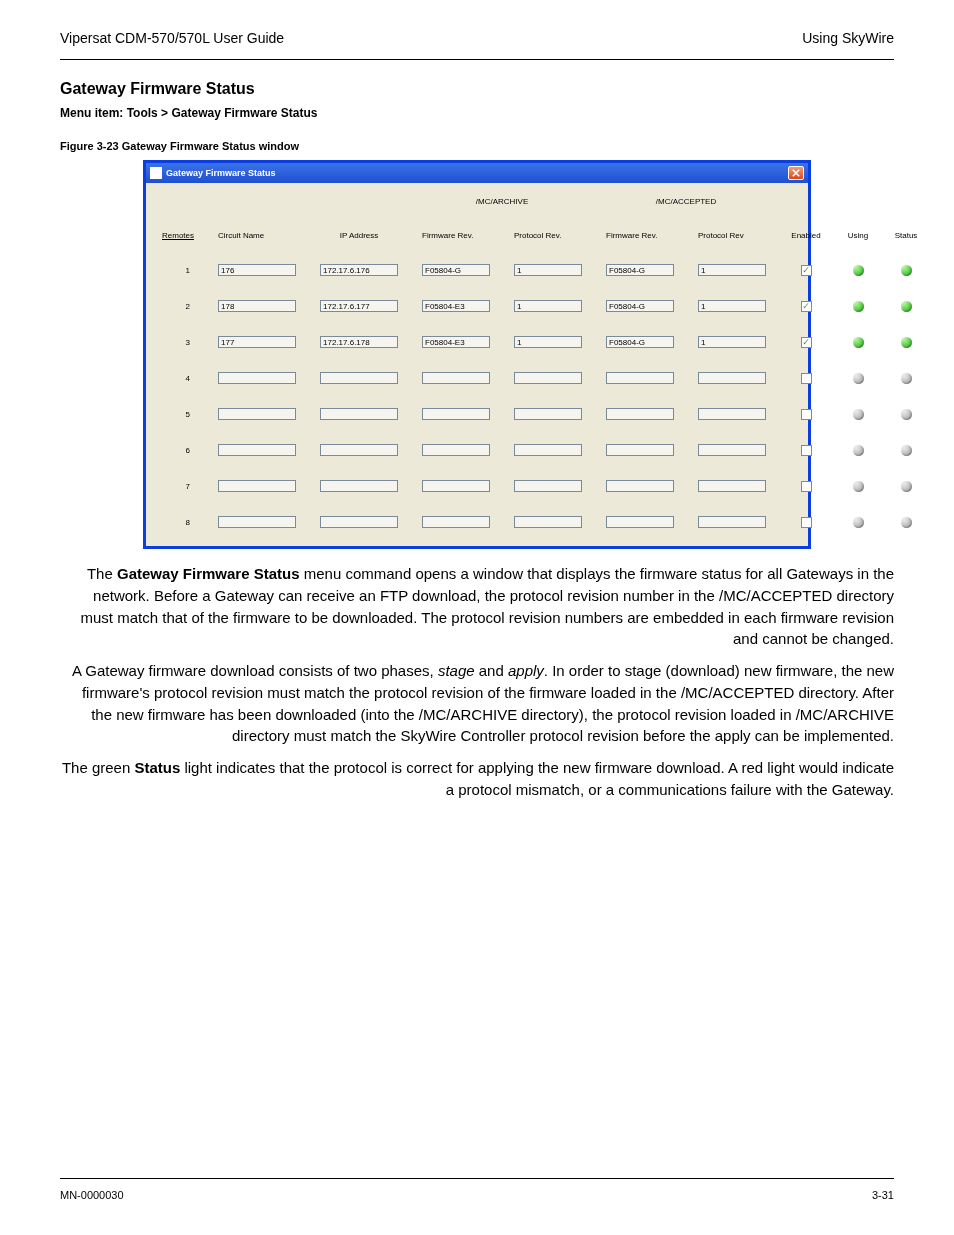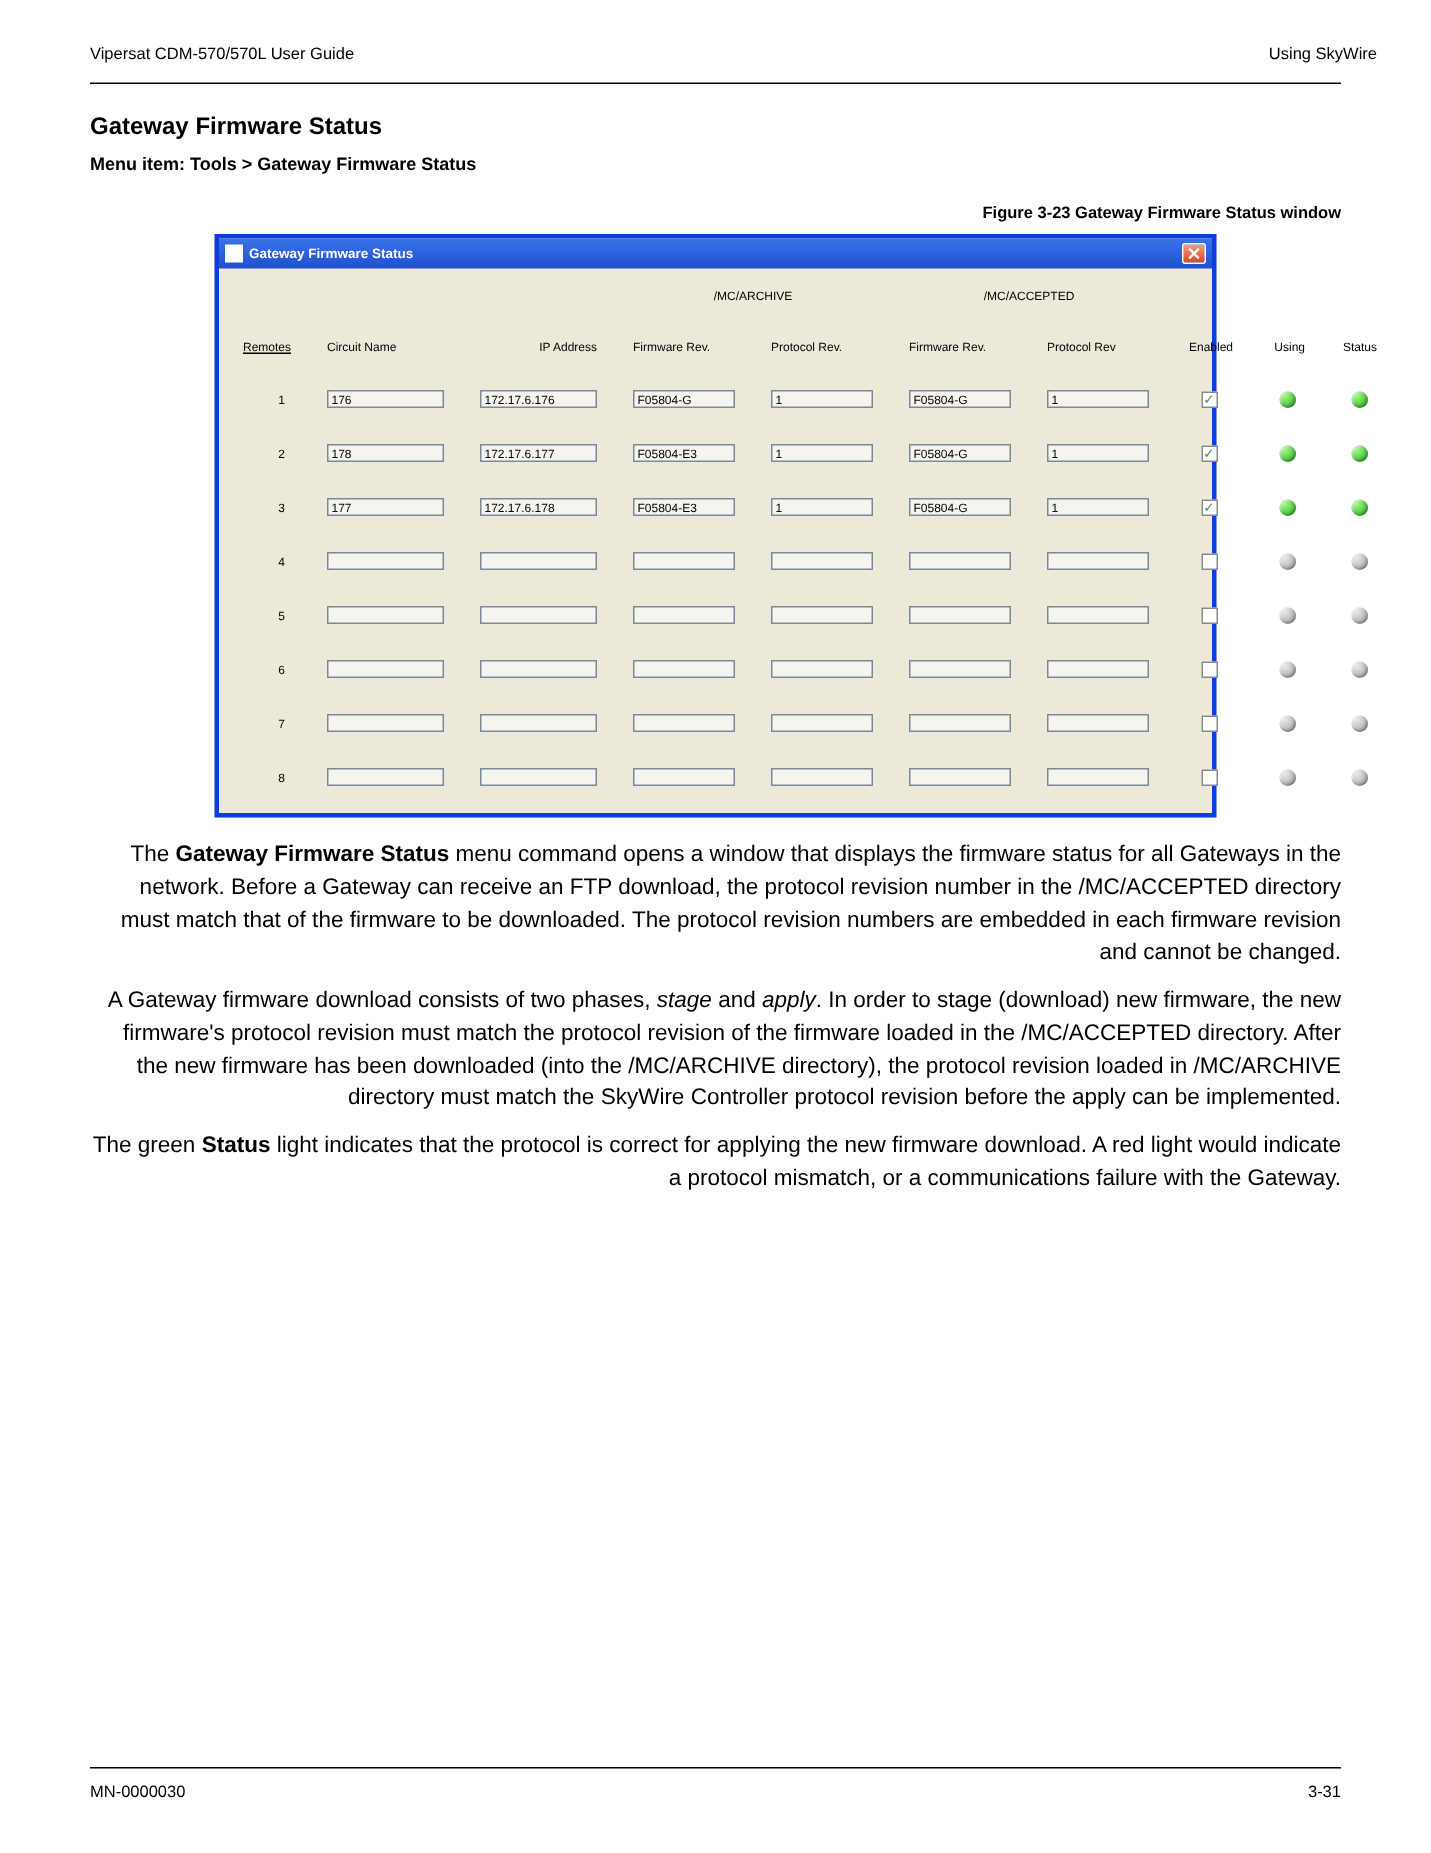--- a/index.html
+++ b/index.html
@@ -4,22 +4,22 @@
 <style>
   * { box-sizing: border-box; margin: 0; padding: 0; }
   body {
     width: 954px;
     height: 1235px;
     background: #fff;
     font-family: Arial, Helvetica, sans-serif;
     position: relative;
   }
   .header-area {
-    padding: 30px 36px 10px 60px;
-    font-size: 11px;
+    padding: 30px 60px 10px 60px;
+    font-size: 14px;
   }
   .header-rule {
     border: none;
     border-top: 1.5px solid #000;
     margin: 3px 60px 0 60px;
   }
   .content {
     padding: 20px 60px 0 60px;
   }
   .page-title {
@@ -28,21 +28,21 @@
     margin-bottom: 8px;
   }
   .page-subtitle {
     font-size: 12px;
     font-weight: bold;
     margin-bottom: 20px;
   }
   .figure-caption {
     font-size: 11px;
     font-weight: bold;
-    text-align: right;
+    text-align: left;
     margin-bottom: 8px;
   }
   .window {
     border: 3px solid #0a3ee0;
     background: #ece9d8;
     width: 668px;
     margin: 0 auto 14px auto;
   }
   .titlebar {
     background: linear-gradient(#3a73e8,#1f4fd0);
@@ -86,21 +86,21 @@
   .grp-hdr {
     text-align: center;
     font-size: 8px;
     padding-bottom: 1px;
   }
   .col-hdr {
     font-size: 8px;
     text-align: left;
     white-space: nowrap;
   }
-  .col-hdr.center { text-align: right; }
+  .col-hdr.center { text-align: center; }
   .col-hdr.right { text-align: right; text-decoration: underline; }
   .rownum { text-align: right; padding-right: 4px; font-size: 8px; }
   .cell-input {
     width: 100%;
     height: 12px;
     border: 1px solid #7a8a99;
     background: #f5f4ef;
     font-size: 8px;
     padding: 0 2px;
     line-height: 10px;

